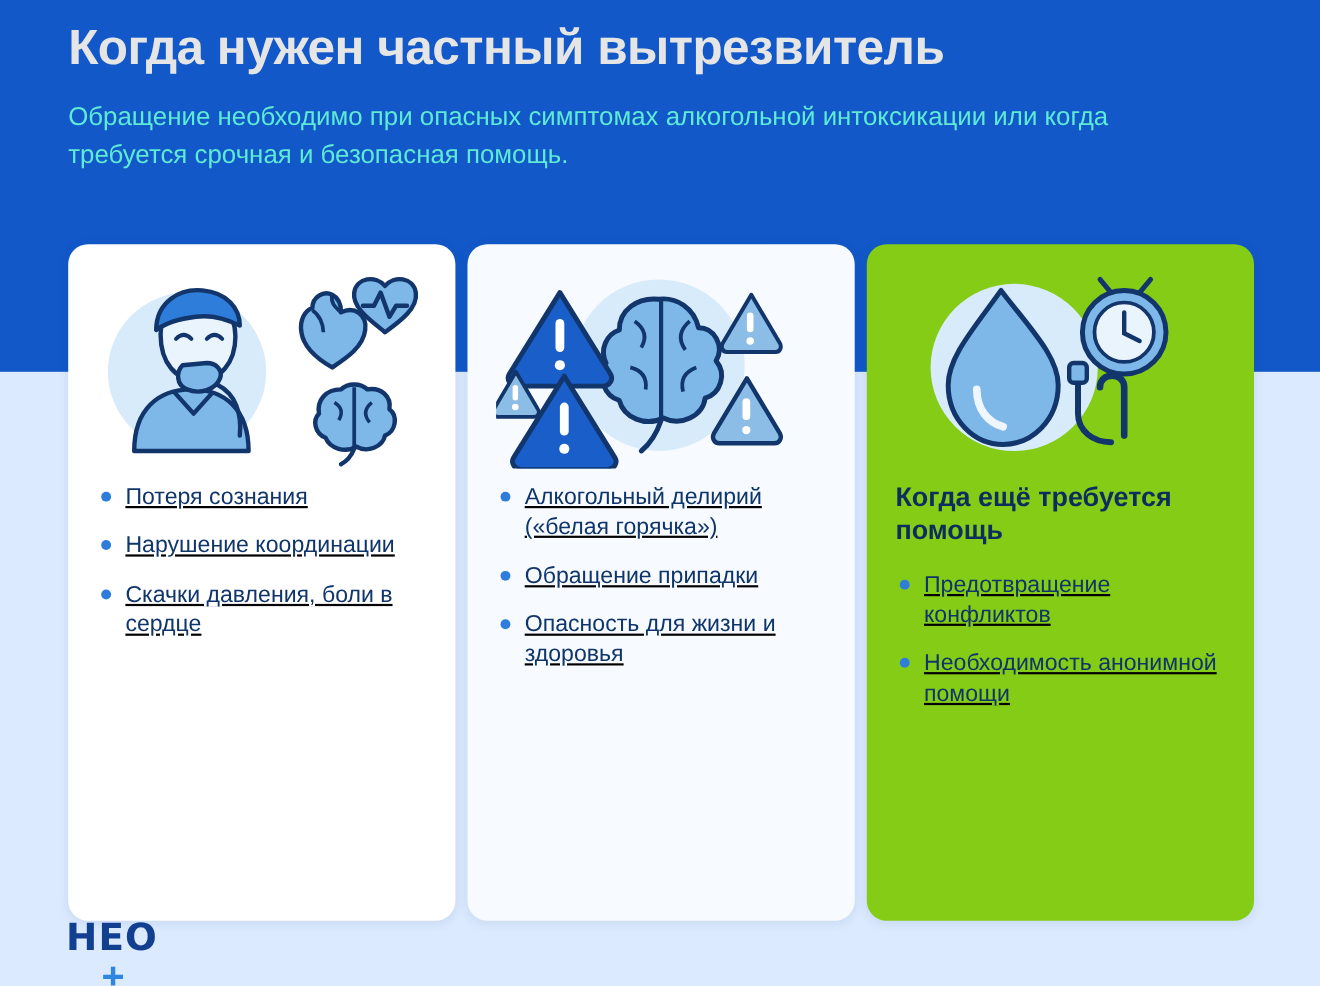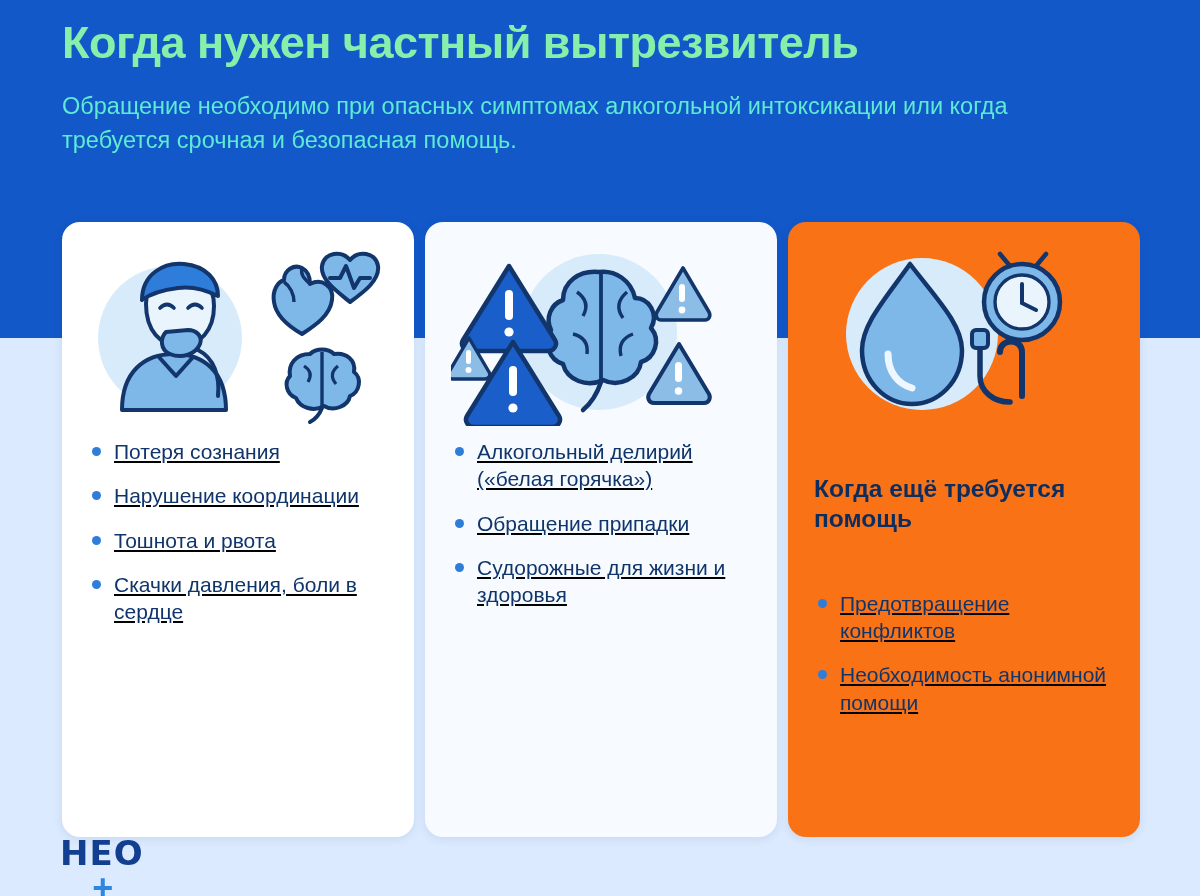--- a/index.html
+++ b/index.html
@@ -20,21 +20,21 @@
     left: 0; top: 0;
     width: 1200px; height: 338px;
     background: #1258c8;
   }
   .header-inner {
     position: absolute;
     left: 62px; top: 18px;
     width: 1090px;
   }
   .title {
-    color: #86efac;
+    color: #e5e5e5;
     font-size: 45px;
     font-weight: bold;
     letter-spacing: -0.5px;
     line-height: 1.12;
     white-space: nowrap;
   }
   .subtitle {
     margin-top: 22px;
     color: #5eead4;
     font-size: 23.5px;
@@ -54,21 +54,21 @@
     width: 352px;
     background: #ffffff;
     border-radius: 18px;
     padding: 24px 26px 30px 26px;
     box-shadow: 0 2px 10px rgba(16,60,130,0.10);
     min-height: 615px;
     display: flex;
     flex-direction: column;
   }
   .card.card-2 { background: #f7fbff; }
-  .card.card-3 { background: #f97316; gap: 36px; }
+  .card.card-3 { background: #84cc16; }
 
   .illus {
     height: 180px;
     position: relative;
     margin-bottom: 12px;
   }
   .illus svg { position: absolute; left: 0; top: 0; }
 
   .card-title {
     color: #0c2d5e;
@@ -163,21 +163,20 @@
           <path d="M222 108 C208 108 200 118 202 130 C196 136 198 148 208 152 C212 162 226 166 236 160 C246 166 260 160 262 150 C272 146 274 132 266 126 C268 114 258 106 246 108 C240 102 228 102 222 108 Z" fill="#7db8e8" stroke="#12356b" stroke-width="4" stroke-linejoin="round"></path>
           <path d="M234 106 L234 162" fill="none" stroke="#12356b" stroke-width="3.4"></path>
           <path d="M216 120 q10 6 4 16" fill="none" stroke="#12356b" stroke-width="3.2"></path>
           <path d="M250 120 q-10 8 -2 18" fill="none" stroke="#12356b" stroke-width="3.2"></path>
           <path d="M234 162 q-4 10 -12 14" fill="none" stroke="#12356b" stroke-width="4" stroke-linecap="round"></path>
         </svg>
       </div>
       <ul class="bullets">
         <li>Потеря сознания</li>
         <li>Нарушение координации</li>
-        <li>Тошнота и рвота</li>
         <li>Скачки давления, боли в сердце</li>
       </ul>
     </div>
 
     <div class="card card-2">
       <div class="illus">
         <svg width="300" height="180" viewBox="0 0 300 180" xmlns="http://www.w3.org/2000/svg">
           <circle cx="148" cy="86" r="78" fill="#d7ebfa"></circle>
 
           <path d="M148 26 C128 24 112 36 112 54 C100 58 94 72 100 84 C92 96 98 114 112 118 C116 134 136 142 152 134 C168 142 188 132 190 116 C204 112 210 94 200 82 C208 68 198 52 184 52 C180 34 164 24 148 26 Z" fill="#7db8e8" stroke="#12356b" stroke-width="4.5" stroke-linejoin="round"></path>
@@ -205,21 +204,21 @@
           <circle cx="231" cy="64" r="3.4" fill="#ffffff"></circle>
 
           <path d="M228 98 L258 148 C260 152 258 157 253 157 L203 157 C198 157 196 152 198 148 Z" fill="#8bbde6" stroke="#12356b" stroke-width="4" stroke-linejoin="round"></path>
           <rect x="224" y="116" width="7" height="20" rx="3.5" fill="#ffffff"></rect>
           <circle cx="227.5" cy="145" r="3.8" fill="#ffffff"></circle>
         </svg>
       </div>
       <ul class="bullets">
         <li>Алкогольный делирий («белая горячка»)</li>
         <li>Обращение припадки</li>
-        <li>Судорожные для жизни и здоровья</li>
+        <li>Опасность для жизни и здоровья</li>
       </ul>
     </div>
 
     <div class="card card-3">
       <div class="illus">
         <svg width="300" height="180" viewBox="0 0 300 180" xmlns="http://www.w3.org/2000/svg">
           <circle cx="108" cy="88" r="76" fill="#d7ebfa"></circle>
 
           <path d="M96 18 C72 52 48 78 48 104 C48 136 72 158 98 158 C124 158 148 136 148 104 C148 78 122 52 96 18 Z" fill="#7db8e8" stroke="#12356b" stroke-width="4.5" stroke-linejoin="round"></path>
           <path d="M74 108 C74 126 84 138 98 142" fill="none" stroke="#eef7ff" stroke-width="7" stroke-linecap="round"></path>

